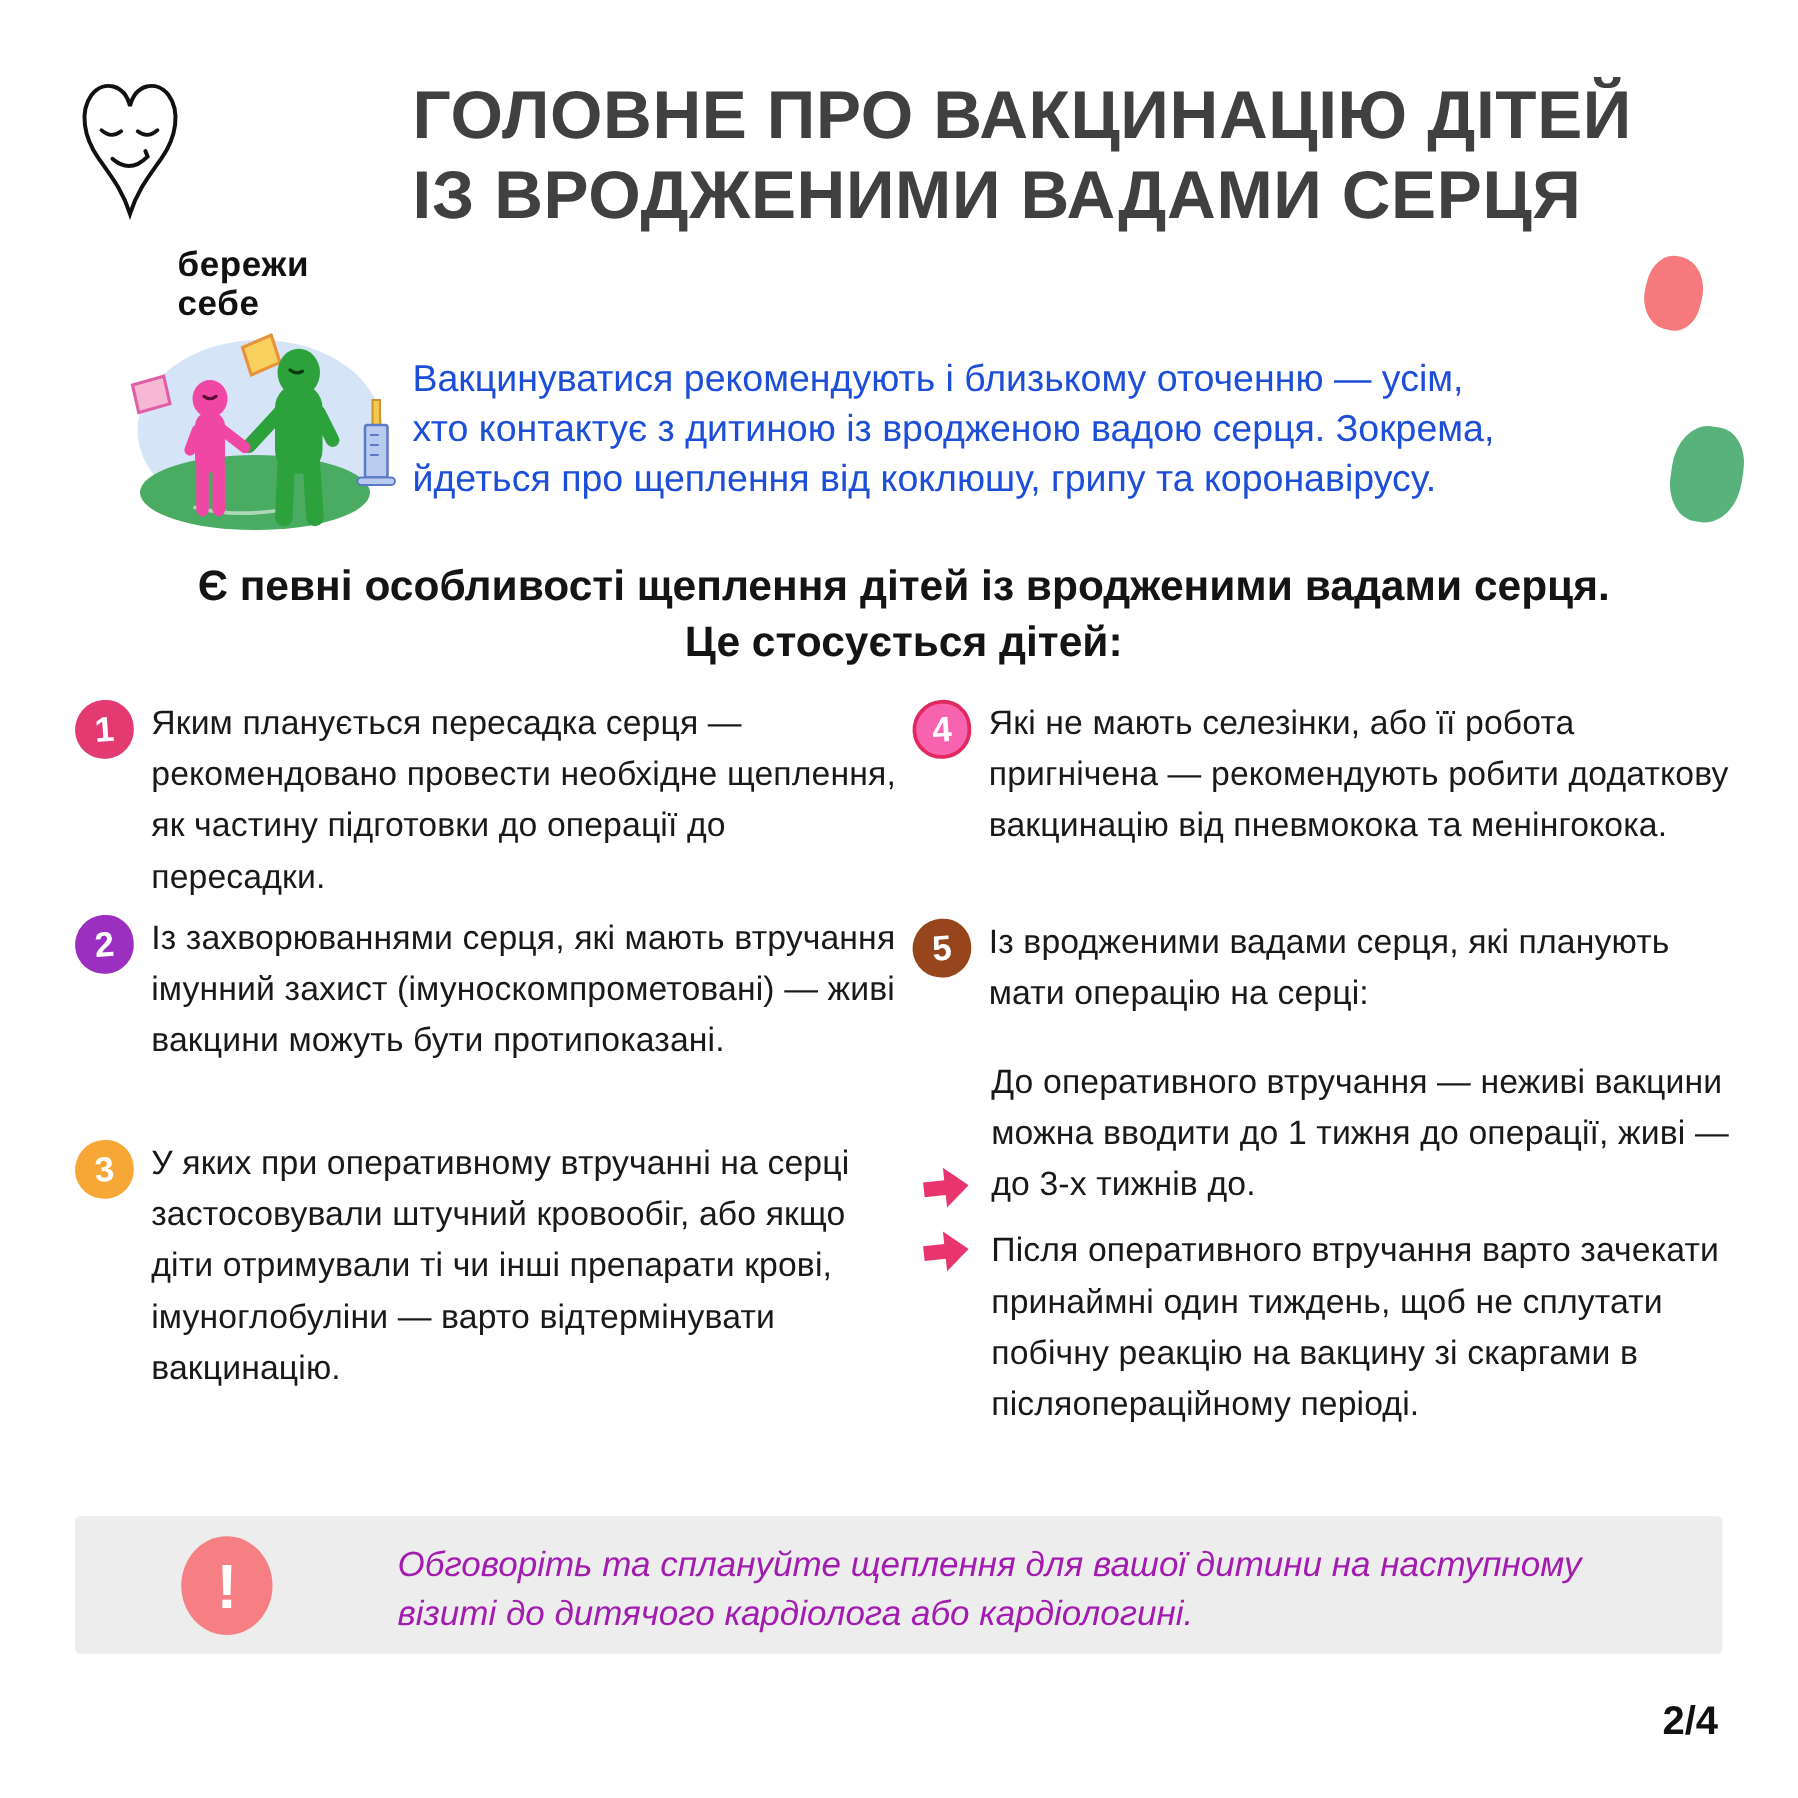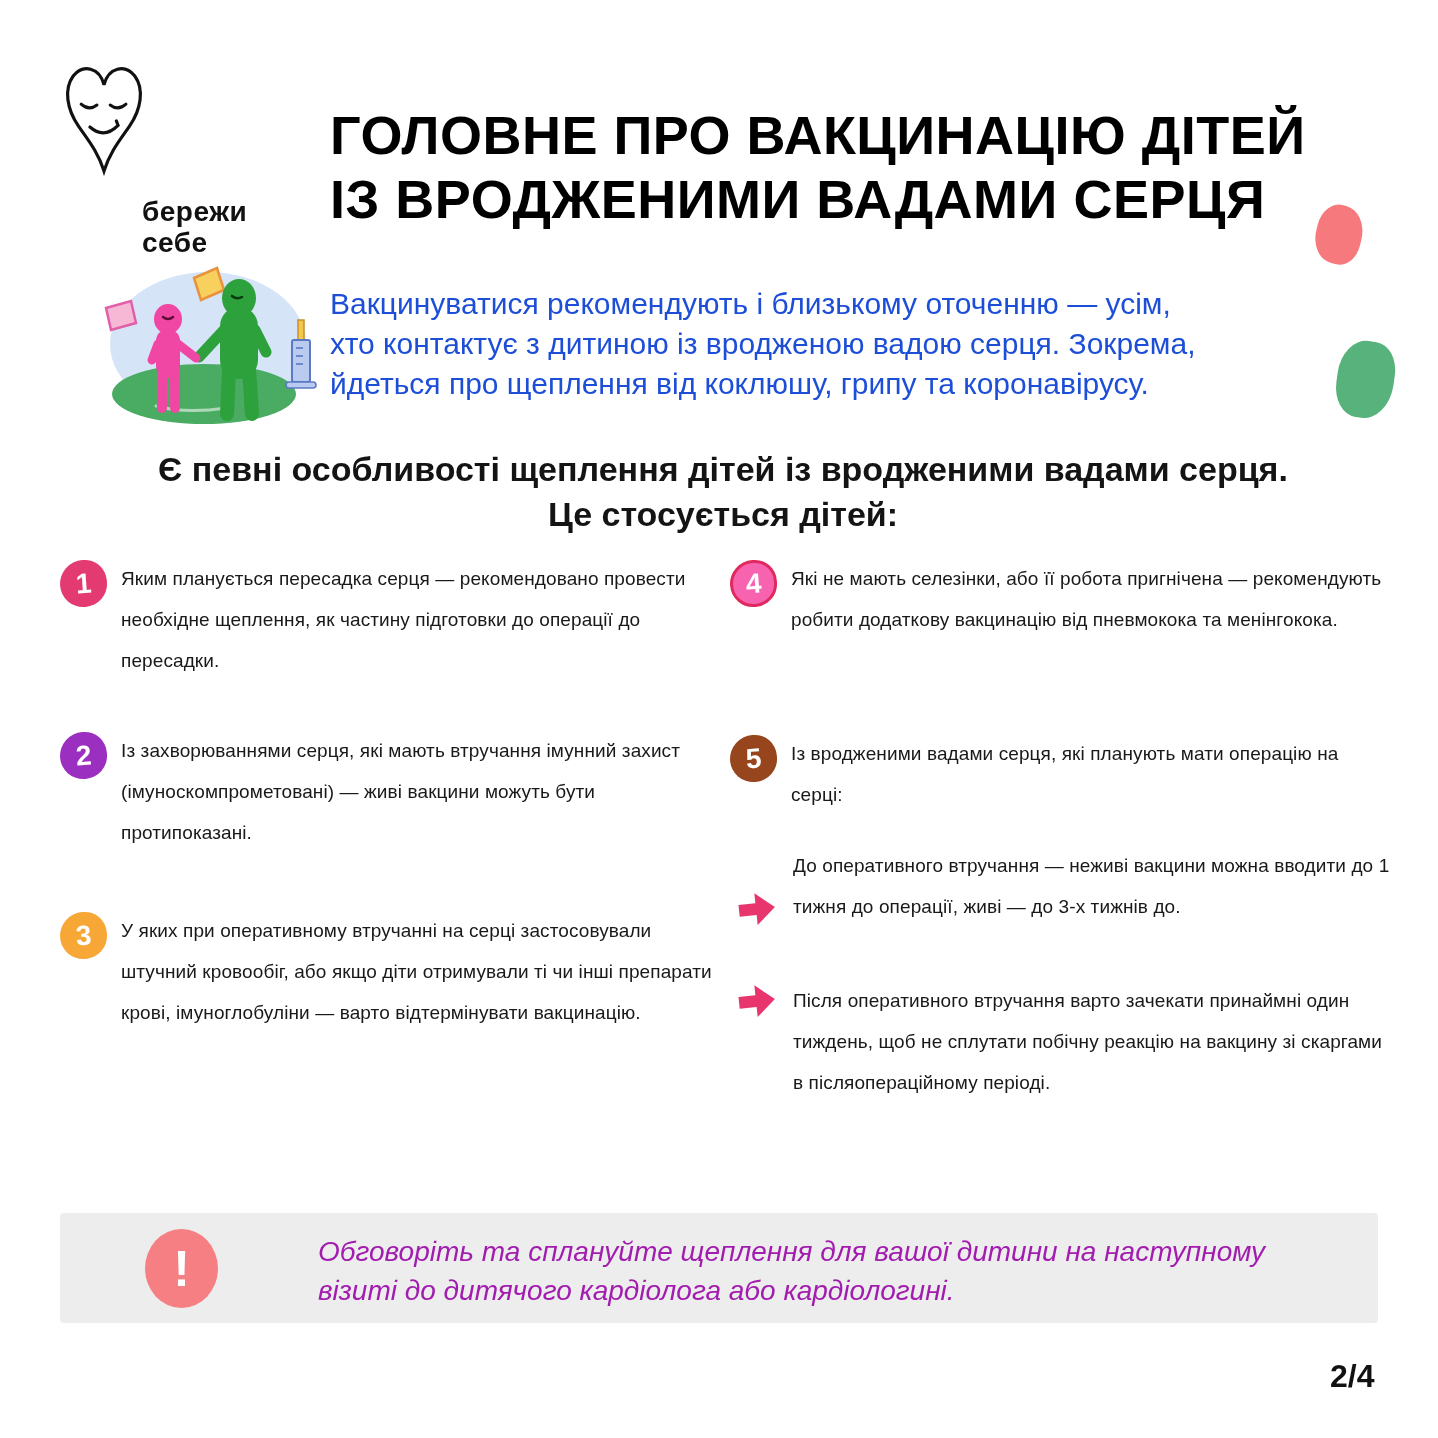--- a/index.html
+++ b/index.html
@@ -20,23 +20,22 @@
     font-size:28px; font-weight:600; line-height:31px;
     letter-spacing:0.5px; color:#111;
     white-space:pre-line;
     margin-left:44px;
   }
 
   
   .page-title {
     left:330px; top:60px; width:1060px;
     font-size:54px; font-weight:700; line-height:64px;
-    letter-spacing:0.5px; color:#000000;
+    letter-spacing:0.5px; color:#404040;
     white-space:pre-line;
-    margin-top:43px;
   }
 
   
   .intro-illustration { left:96px; top:264px; width:228px; height:168px; }
   .intro-text {
     left:330px; top:284px; width:1030px;
     font-size:30px; line-height:40px; color:#1d4ed8;
     white-space:pre-line;
   }
 
@@ -54,21 +53,21 @@
 
   
   .section-heading {
     left:63px; top:447px; width:1320px;
     font-size:34px; font-weight:700; line-height:45px;
     color:#141414; white-space:pre-line;text-align:center;
   }
 
   
   .item { display:flex; align-items:flex-start; gap:14px; }
-  .item-text { font-size:19px; line-height:41px; color:#191919; letter-spacing:0.1px; }
+  .item-text { font-size:27px; line-height:41px; color:#191919; letter-spacing:0.1px; }
   .badge {
     width:47px; height:47px; flex:0 0 auto;
     border-radius:52% 48% 50% 50%;
     display:flex; align-items:center; justify-content:center;
     color:#fff; font-size:28px; font-weight:800;
     margin-top:2px; transform:rotate(-4deg);
   }
   .badge-1 { background:#e23a71; }
   .badge-2 { background:#9b2fc0; }
   .badge-3 { background:#f7a735; }

